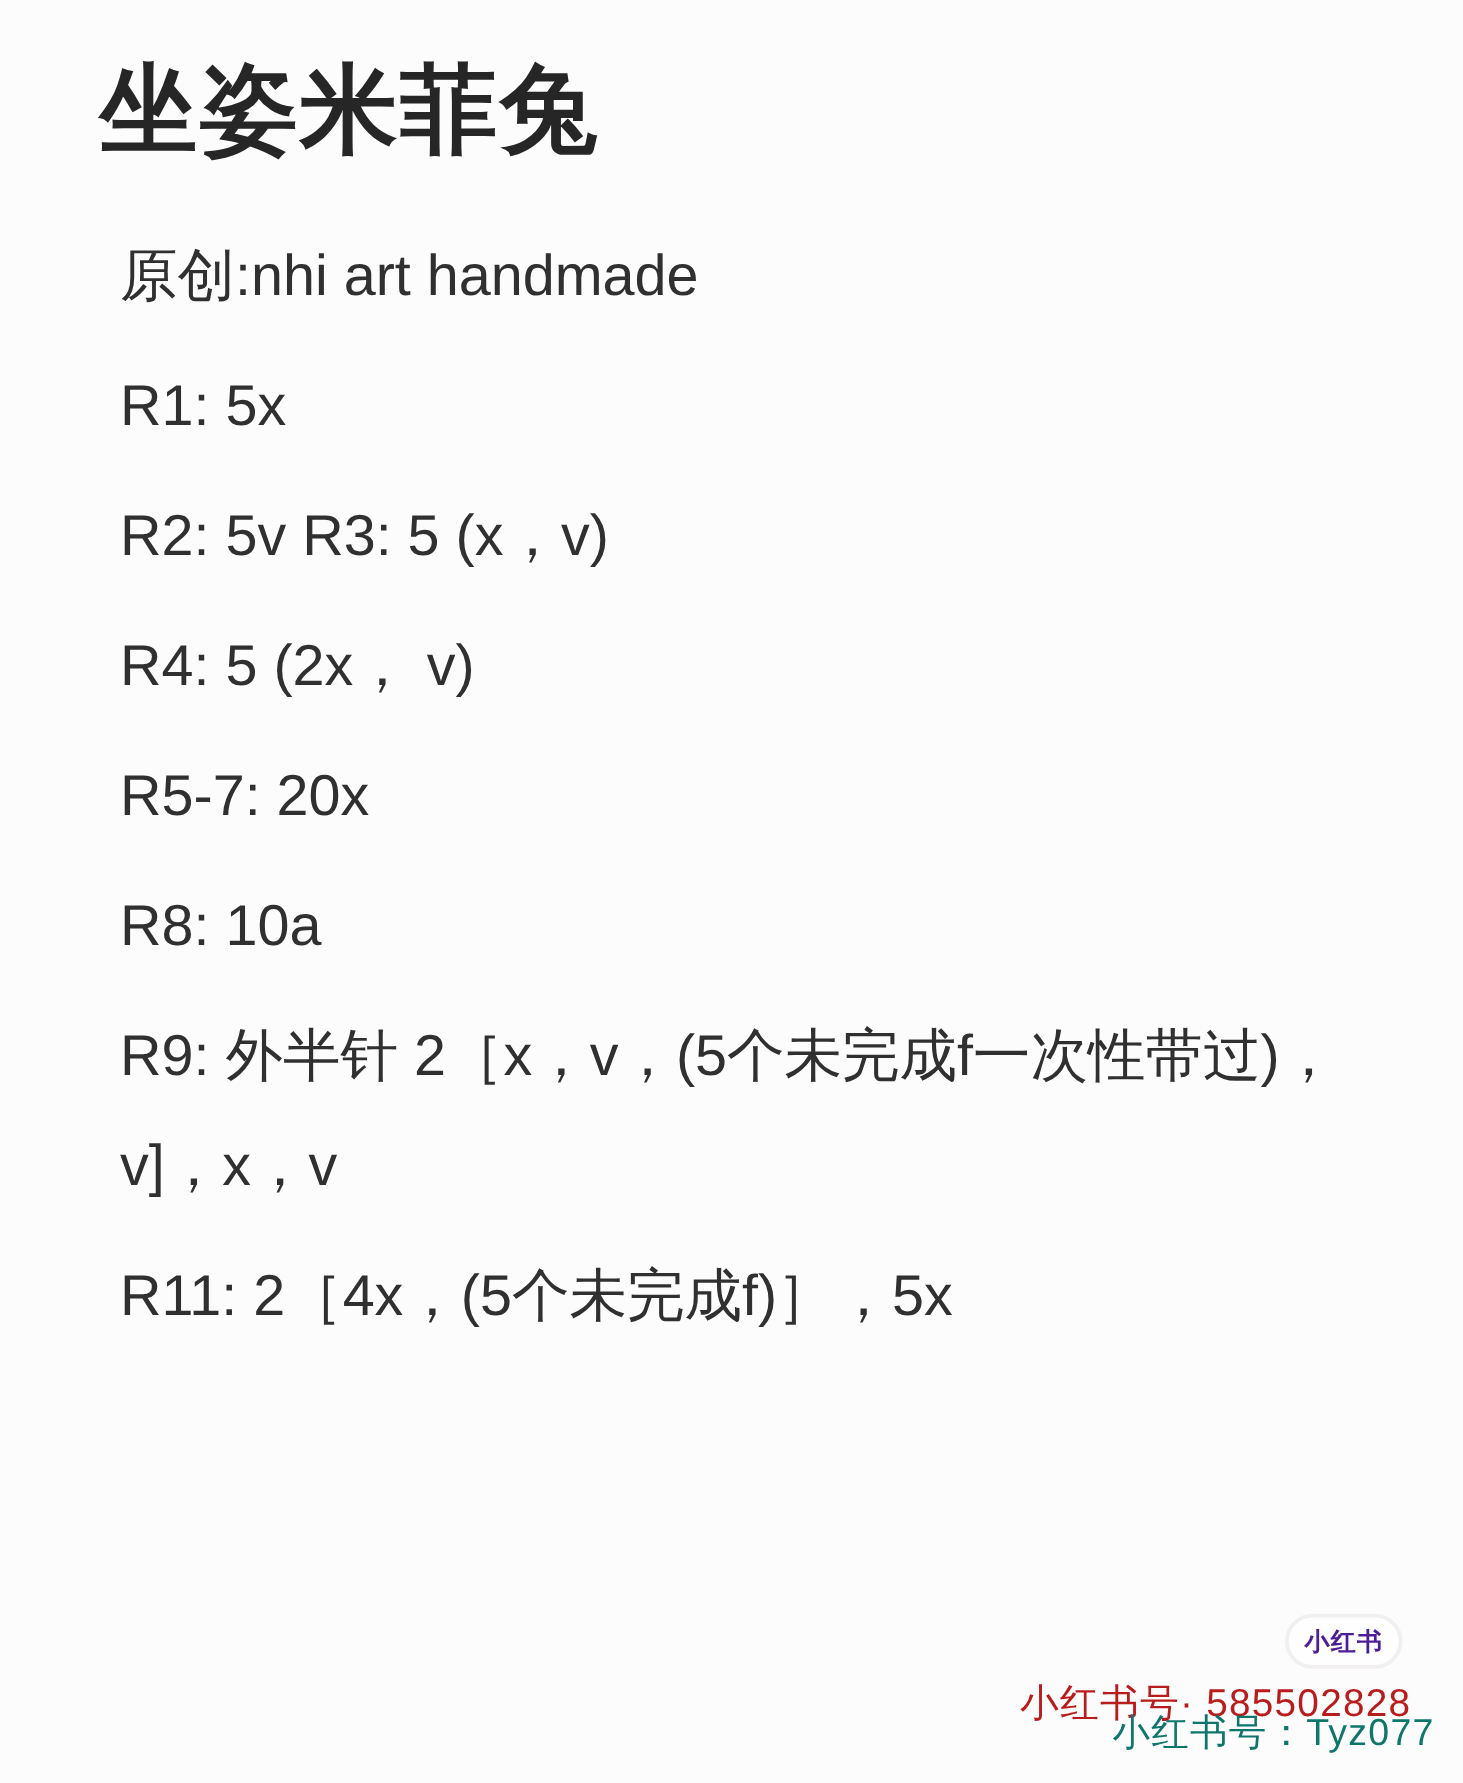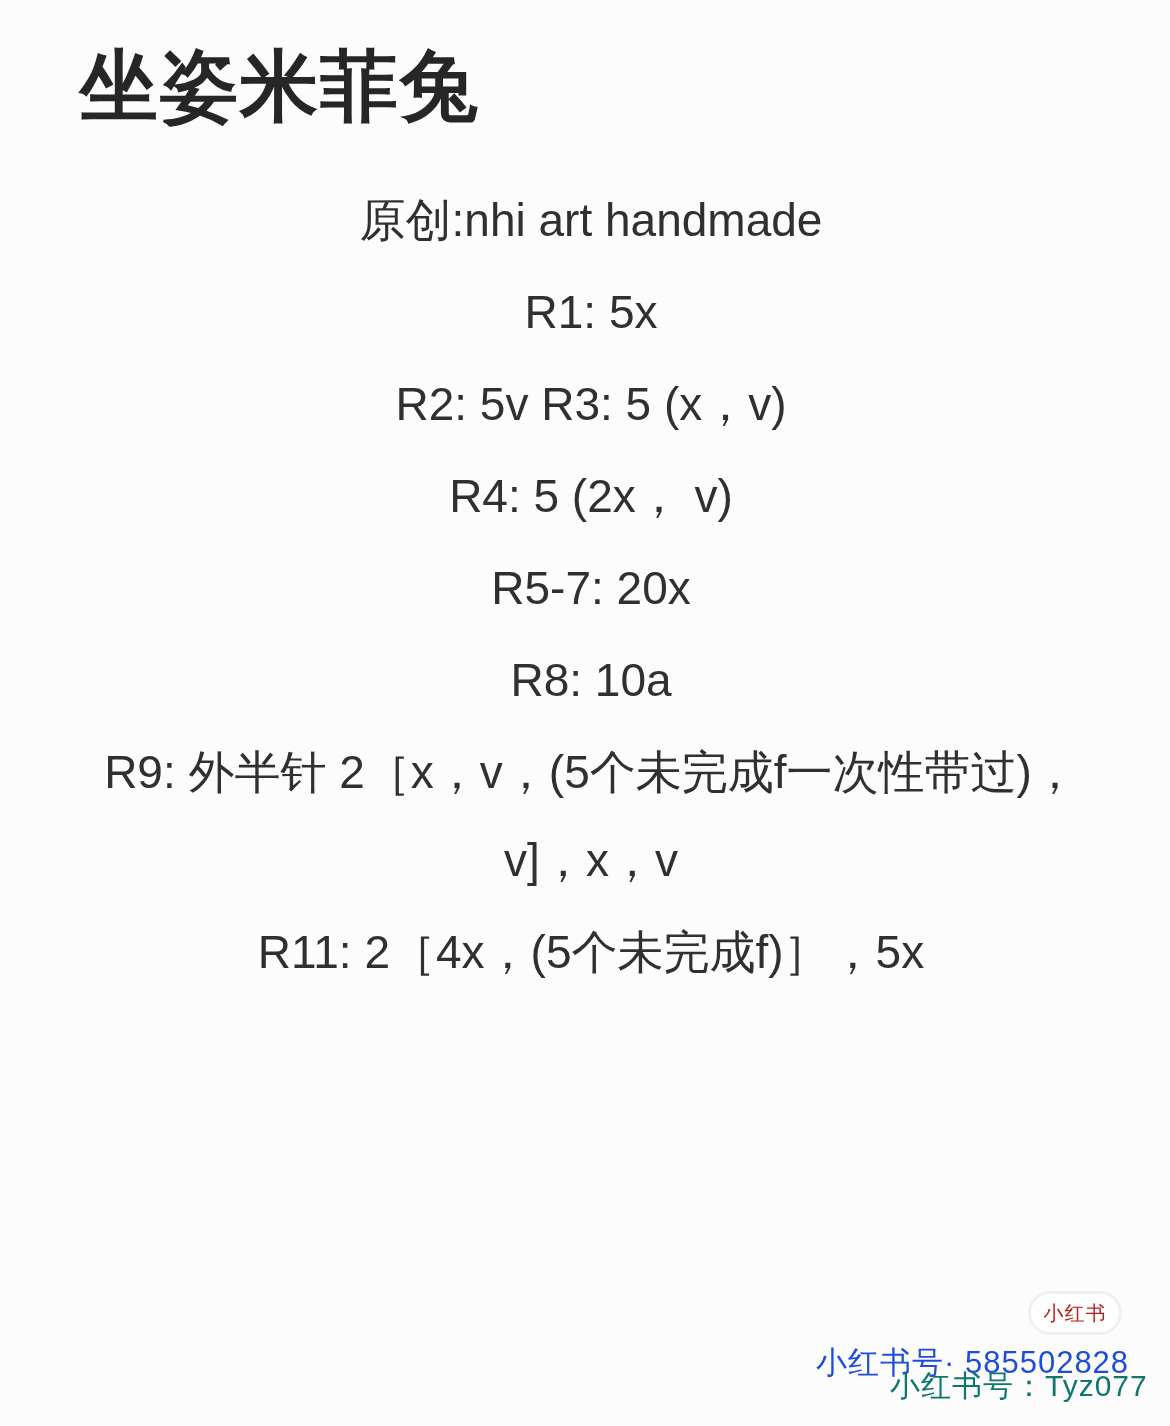--- a/index.html
+++ b/index.html
@@ -20,59 +20,57 @@
     top: 44px;
     width: 1022px;
   }
   .title {
     margin: 0;
     font-size: 78px;
     line-height: 86px;
     font-weight: 700;
     letter-spacing: 2px;
     color: #262626;
-    font-family: Liberation Serif, serif;
   }
   .lines {
     margin-top: 46px;
     font-size: 46px;
     line-height: 88px;
     color: #303030;
   }
   .line {
-    margin: 4px;
+    margin: 16px;
     padding: 0;
     word-break: break-all;
-    text-align: center;
   }
   .wm-badge {
     position: absolute;
     left: 1028px;
     top: 1291px;
     width: 94px;
     height: 44px;
     box-sizing: border-box;
     background: #fefefe;
     border: 3px solid #f2f0ef;
     border-radius: 24px;
     display: flex;
     align-items: center;
     justify-content: center;
     font-size: 20px;
-    font-weight: 400;
+    font-weight: 700;
     letter-spacing: 1px;
-    color: #b91c1c;
+    color: #4c1d95;
   }
   .wm-id1 {
     position: absolute;
     left: 816px;
     top: 1342px;
     font-size: 31px;
     letter-spacing: 1px;
-    color: #1d4ed8;
+    color: #b91c1c;
     white-space: nowrap;
   }
   .wm-id2 {
     position: absolute;
     left: 890px;
     top: 1366px;
     font-size: 30px;
     letter-spacing: 1px;
     color: #0f766e;
     white-space: nowrap;

